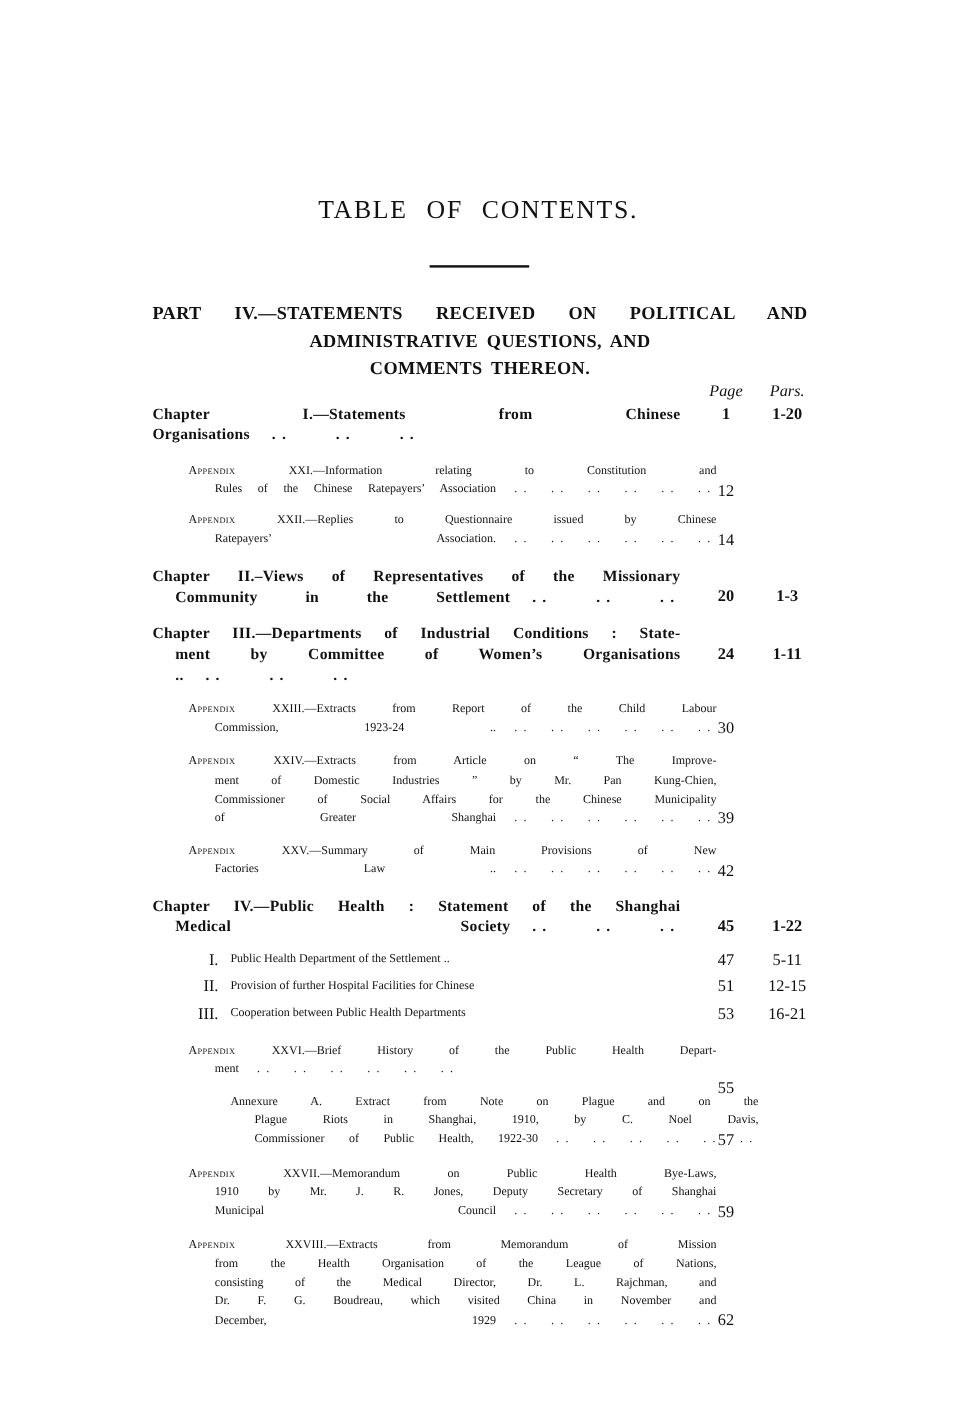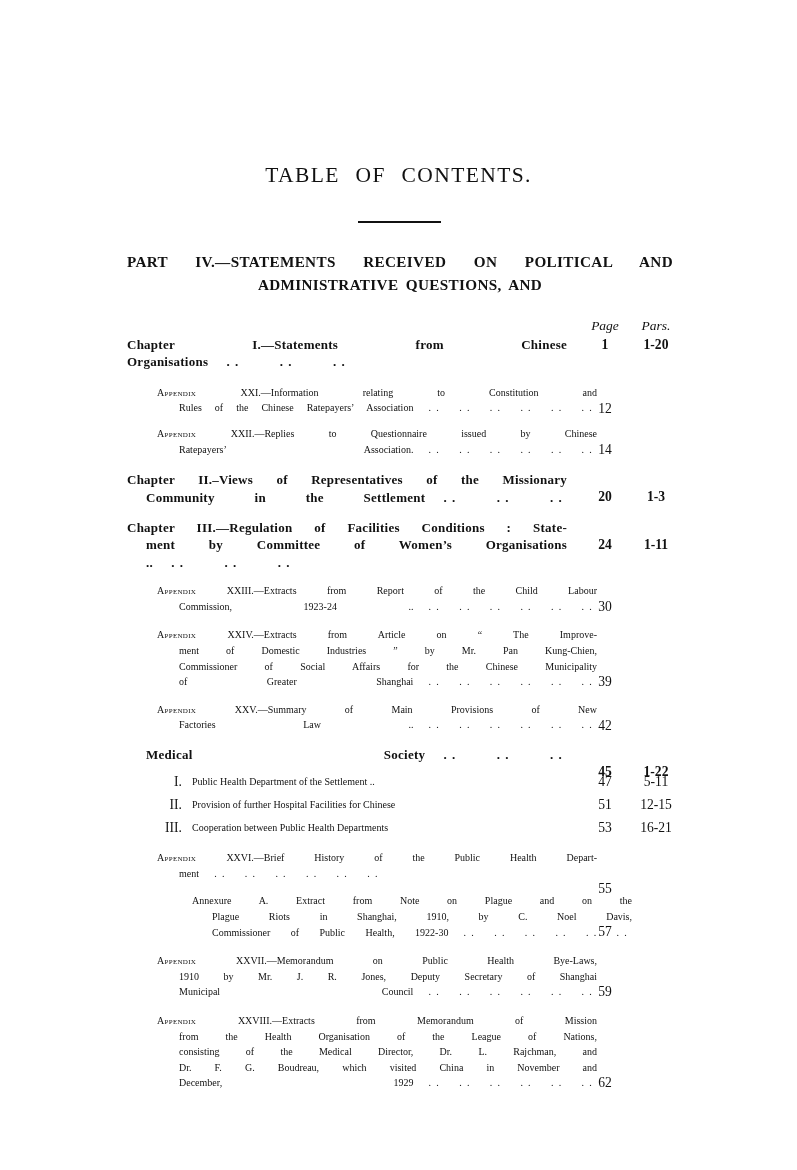--- a/index.html
+++ b/index.html
@@ -194,20 +194,21 @@
 
 <div class="page">
 
   <div class="doc-title">TABLE  OF  CONTENTS.</div>
 
   <div class="title-rule"></div>
 
   <div class="part-heading">
     <span class="ln1">PART IV.—STATEMENTS RECEIVED ON POLITICAL AND</span>
     <span class="ln2">ADMINISTRATIVE QUESTIONS, AND</span>
+    <span class="ln3">COMMENTS THEREON.</span>
   </div>
 
   <div class="col-headers">
     <span class="ch-page">Page</span>
     <span class="ch-pars">Pars.</span>
   </div>
 
   <div class="toc" id="toc-list">
       <div class="entry chapter" style="margin-top: 0px;">
         <span class="txt">
@@ -235,21 +236,21 @@
       <div class="entry chapter" style="margin-top: 14px;">
         <span class="txt">
           <span class="justline">Chapter II.–Views of Representatives of the Missionary</span>
           <span class="cont justline">Community in the Settlement<span class="lead"> ..  ..  ..</span></span>
         </span>
         <span class="num-page" style="top: 17px; line-height: 17.4px;">20</span>
         <span class="num-pars" style="top: 17px; line-height: 17.4px;">1-3</span>
       </div>
       <div class="entry chapter" style="margin-top: 13px;">
         <span class="txt">
-          <span class="justline">Chapter III.—Regulation of Facilities Conditions : State-</span>
+          <span class="justline">Chapter III.—Departments of Industrial Conditions : State-</span>
           <span class="cont justline">ment by Committee of Women’s Organisations ..<span class="lead"> ..  ..  ..</span></span>
         </span>
         <span class="num-page" style="top: 17px; line-height: 17.4px;">24</span>
         <span class="num-pars" style="top: 17px; line-height: 17.4px;">1-11</span>
       </div>
       <div class="entry appendix" style="margin-top: 12px;">
         <span class="txt">
           <span class="justline"><span class="sc">Appendix </span>XXIII.—Extracts from Report of the Child Labour</span>
           <span class="cont justline">Commission, 1923-24 ..<span class="lead"> .. .. .. .. .. ..</span></span>
         </span>
@@ -269,20 +270,21 @@
       <div class="entry appendix" style="margin-top: 12px;">
         <span class="txt">
           <span class="justline"><span class="sc">Appendix </span>XXV.—Summary of Main Provisions of New</span>
           <span class="cont justline">Factories Law ..<span class="lead"> .. .. .. .. .. ..</span></span>
         </span>
         <span class="num-page" style="top: 16px; line-height: 15.6px;">42</span>
         <span class="num-pars" style="top: 16px; line-height: 15.6px;"></span>
       </div>
       <div class="entry chapter" style="margin-top: 13px;">
         <span class="txt">
+          <span class="justline">Chapter IV.—Public Health : Statement of the Shanghai</span>
           <span class="cont justline">Medical Society<span class="lead"> ..  ..  ..</span></span>
         </span>
         <span class="num-page" style="top: 17px; line-height: 17.4px;">45</span>
         <span class="num-pars" style="top: 17px; line-height: 17.4px;">1-22</span>
       </div>
       <div class="entry roman" style="margin-top: 10px;">
         <span class="rn">I.</span>
         <span class="txt">
           <span class="lastline">Public Health Department of the Settlement  ..</span>
         </span>

